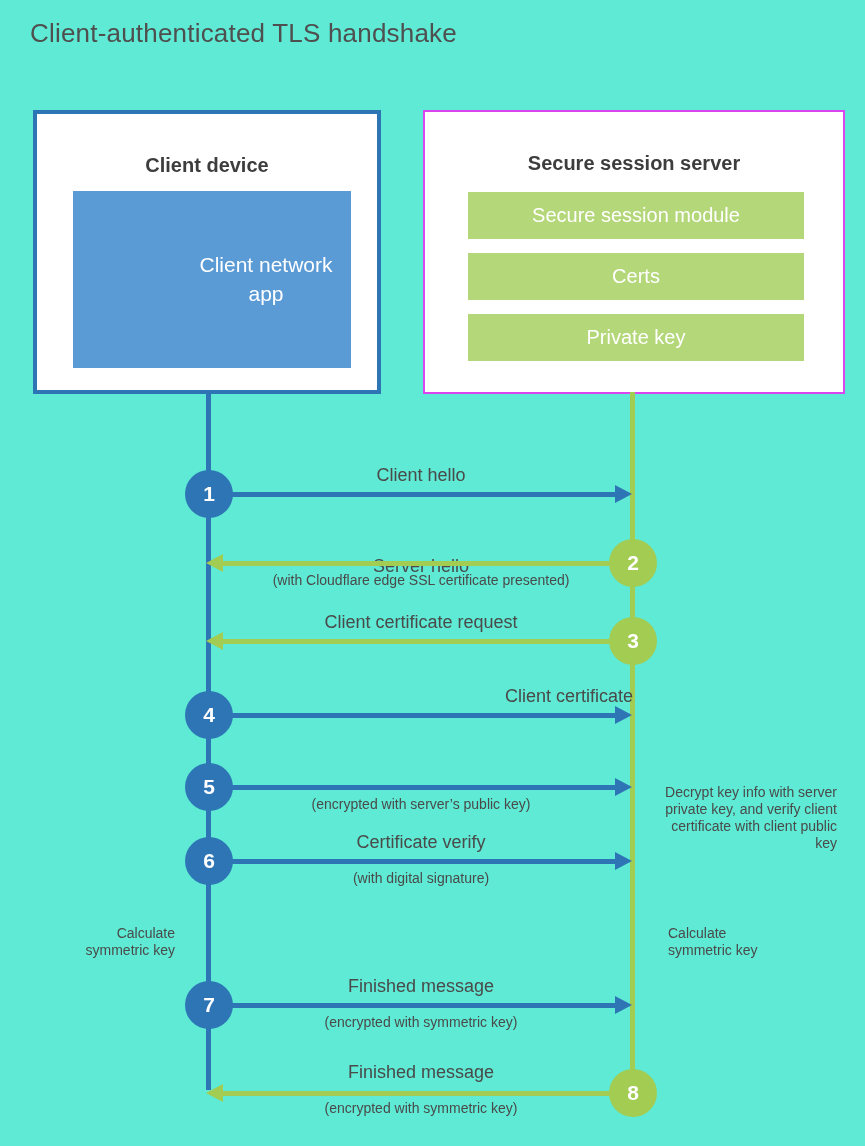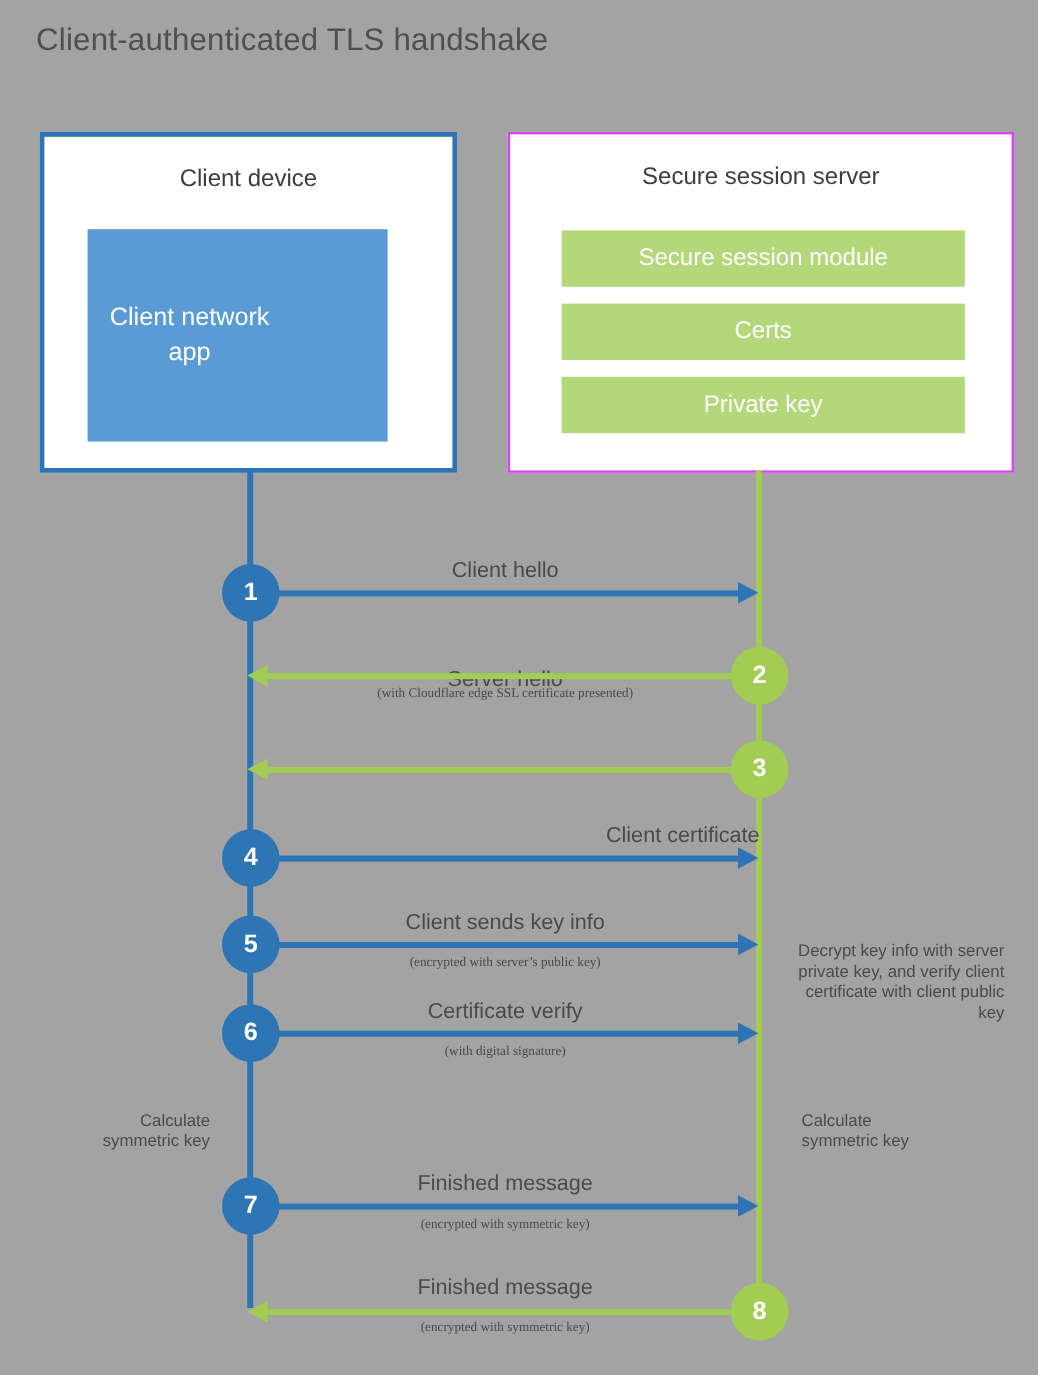--- a/index.html
+++ b/index.html
@@ -1,45 +1,45 @@
 <!DOCTYPE html>
 <html><head>
 <meta charset="utf-8">
 <style>
   html,body{margin:0;padding:0;background:#ffffff;}
   #canvas{
     position:relative;
     width:865px;height:1146px;
-    background:#a3a3a3;
+    background:#5eead4;
     font-family:"Liberation Sans","DejaVu Sans",sans-serif;
     overflow:hidden;
   }
   .abs{position:absolute;}
   
   .page-title{
     left:30px;top:18px;
     font-size:26px;font-weight:300;color:#4f4f4f;
     letter-spacing:0.2px;
   }
   
   .actor-box{
     box-sizing:border-box;
     background:#ffffff;
     text-align:center;
   }
   .actor-box.blue{border:4px solid #2e75b6;}
   .actor-box.green{border:2px solid #d946ef;}
   .actor-title{
-    margin-top:24px;
-    font-size:20px;font-weight:normal;color:#3d3d3d;
+    margin-top:40px;
+    font-size:20px;font-weight:bold;color:#3d3d3d;
   }
   .app-box{
-    position:absolute;left:36px;top:77px;width:250px;height:177px;
+    position:absolute;left:36px;top:77px;width:278px;height:177px;
     background:#5b9bd5;color:#ffffff;
-    display:flex;align-items:center;justify-content:flex-start;
+    display:flex;align-items:center;justify-content:flex-end;
     font-size:21px;line-height:1.35;
   }
   .app-box span{display:inline-block;max-width:170px;}
   .module-bar{
     position:absolute;left:43px;width:336px;height:47px;
     background:#b4d77a;color:#ffffff;
     display:flex;align-items:center;justify-content:center;
     font-size:20px;
   }
   
@@ -62,21 +62,21 @@
   }
   .circle.blue{background:#2e75b6;left:185px;}
   .circle.green{background:#a2cc52;left:609px;}
   
   .msg-label{
     left:209px;width:424px;text-align:center;
     font-size:18px;color:#4a4a4a;
   }
   .msg-sublabel{
     left:209px;width:424px;text-align:center;
-    font-size:11px;color:#4a4a4a;font-family:Liberation Serif, serif;
+    font-size:14px;color:#4a4a4a;
   }
   
   .side-note{
     font-size:14px;color:#4a4a4a;line-height:1.22;
   }
 </style>
 </head>
 <body>
 
 <div id="canvas">
@@ -104,30 +104,30 @@
   <div class="abs shaft blue" style="left:209px;top:492px;width:409px;"></div>
   <div class="abs head right" style="left:615px;top:485px;"></div>
   <div class="abs circle blue" style="top:470px;">1</div>
 
   <div class="abs msg-label" style="top:528px;margin-top:28px;">Server hello</div>
   <div class="abs shaft green" style="left:222px;top:561px;width:411px;"></div>
   <div class="abs head left" style="left:206px;top:554px;"></div>
   <div class="abs msg-sublabel" style="top:572px;">(with Cloudflare edge SSL certificate presented)</div>
   <div class="abs circle green" style="top:539px;">2</div>
 
+  <div class="abs msg-label" style="top:612px;">Client certificate request</div>
   <div class="abs shaft green" style="left:222px;top:639px;width:411px;"></div>
   <div class="abs head left" style="left:206px;top:632px;"></div>
   <div class="abs circle green" style="top:617px;">3</div>
 
   <div class="abs msg-label" style="top:686px;text-align:right;">Client certificate</div>
   <div class="abs shaft blue" style="left:209px;top:713px;width:409px;"></div>
   <div class="abs head right" style="left:615px;top:706px;"></div>
   <div class="abs circle blue" style="top:691px;">4</div>
 
-  <div class="abs msg-label" style="top:758px;">Client sends key info</div>
   <div class="abs shaft blue" style="left:209px;top:785px;width:409px;"></div>
   <div class="abs head right" style="left:615px;top:778px;"></div>
   <div class="abs msg-sublabel" style="top:796px;">(encrypted with server’s public key)</div>
   <div class="abs circle blue" style="top:763px;">5</div>
 
   <div class="abs side-note" style="left:657px;top:784px;width:180px;text-align:right;">Decrypt key info with server private key, and verify client certificate with client public key</div>
 
   <div class="abs msg-label" style="top:832px;">Certificate verify</div>
   <div class="abs shaft blue" style="left:209px;top:859px;width:409px;"></div>
   <div class="abs head right" style="left:615px;top:852px;"></div>

